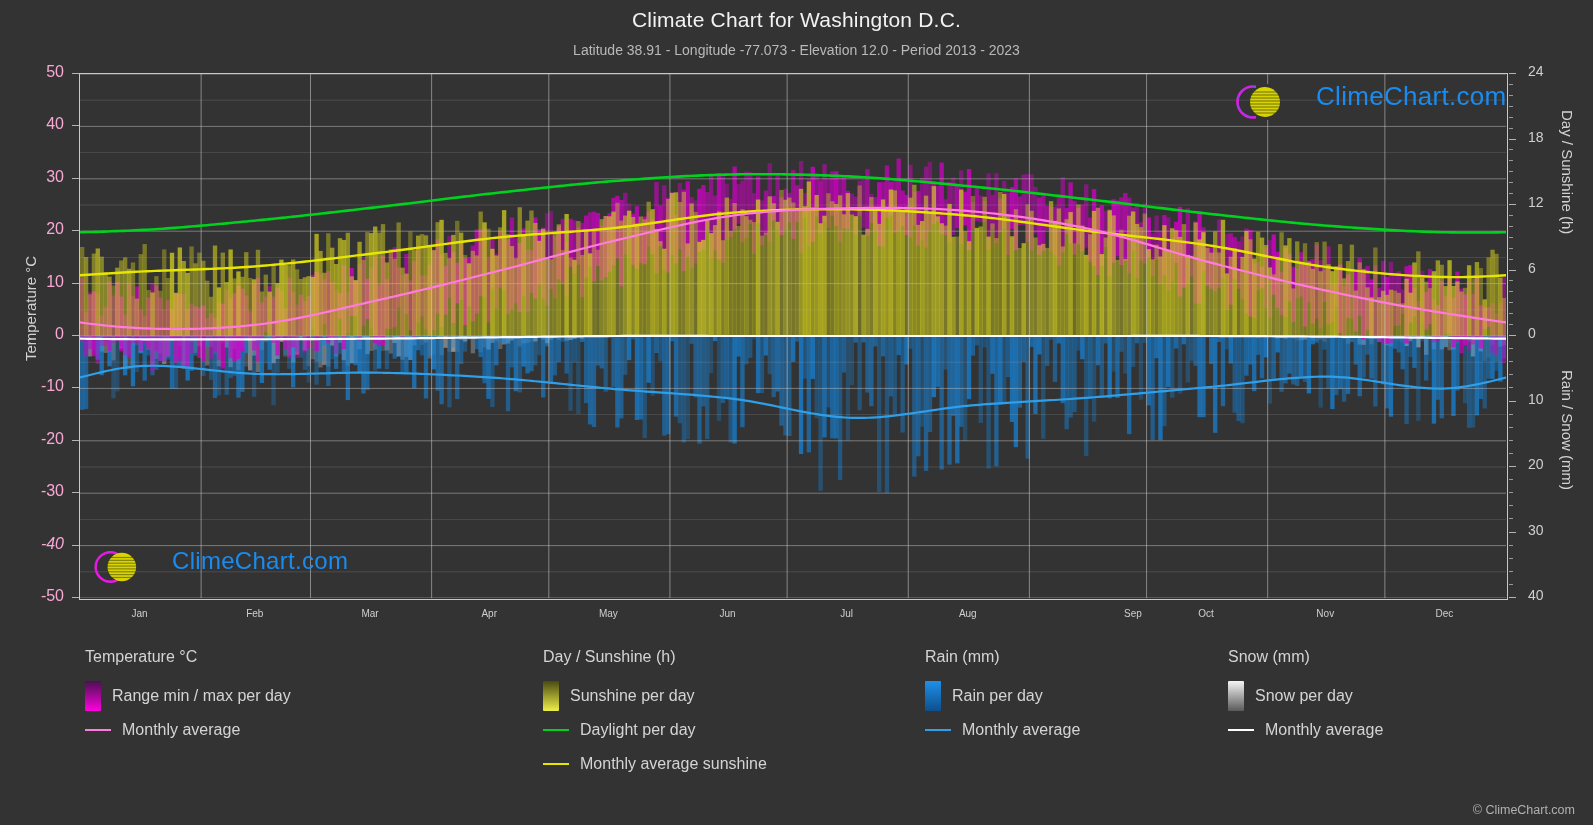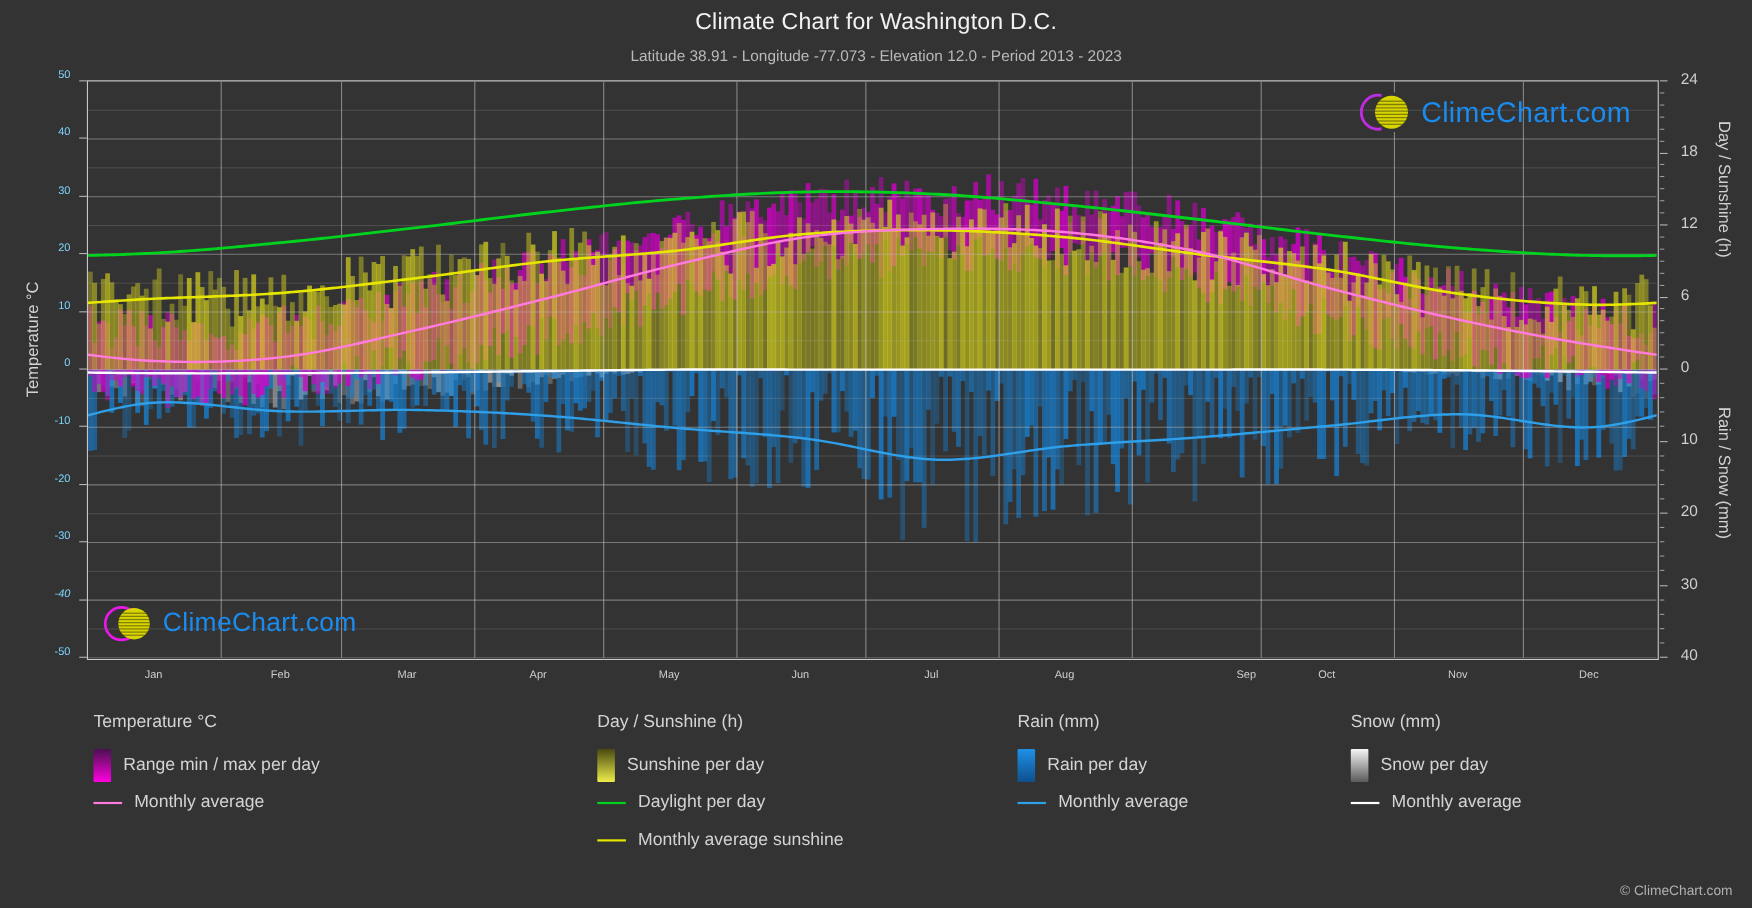--- a/index.html
+++ b/index.html
@@ -28,21 +28,21 @@
     border-bottom:1.5px solid #c8c8c8;
     border-right:1.5px solid #c8c8c8;
     border-top:1.5px solid #c8c8c8;
     box-sizing:border-box;
     overflow:hidden;
   }
   #plotsvg{position:absolute;left:0;top:0;}
 
   
   .ytick{
-    position:absolute;text-align:right;width:44px;font-size:10px;color:#7dd3fc;
+    position:absolute;text-align:right;width:44px;font-size:16px;color:#f9a8d4;
   }
   .ytick-r{
     position:absolute;text-align:left;width:40px;font-size:14px;color:#cfcfcf;
   }
   .tickmark{position:absolute;background:#b4b4b4;height:1px;width:7px;}
   .tickmark-minor{position:absolute;background:#9a9a9a;height:1px;width:4px;}
   .xtick{
     position:absolute;top:608px;font-size:10px;color:#cfcfcf;text-align:center;width:80px;
   }
   .axis-title{
@@ -68,21 +68,21 @@
   .lg-head{font-size:16px;color:#d4d4d4;margin-bottom:13px;}
   .lg-row{display:flex;align-items:center;height:34px;}
   .lg-swatch{width:16px;height:30px;margin-right:11px;flex:none;border-radius:1px;}
   .lg-line{width:26px;height:0;border-top:2px solid #fff;margin-right:11px;flex:none;}
   .lg-label{font-size:16px;color:#d4d4d4;white-space:nowrap;}
   #copyright{
     position:absolute;right:18px;bottom:8px;font-size:12.5px;color:#b0b0b0;
   }
 
   
-  .wm{position:absolute;display:flex;align-items:center;}
+  .wm{position:absolute;display:flex;align-items:flex-start;gap:24px;}
   .wm-text{font-size:26px;color:#1a8cf0;letter-spacing:.3px;font-family:"Liberation Sans",sans-serif;}
   .wm-small .wm-text{font-size:24px;}
 </style>
 </head>
 <body>
 
 <div class="title">Climate Chart for Washington D.C.</div>
 <div class="subtitle">Latitude 38.91 - Longitude -77.073 - Elevation 12.0 - Period 2013 - 2023</div>
 
 <div id="plot">

